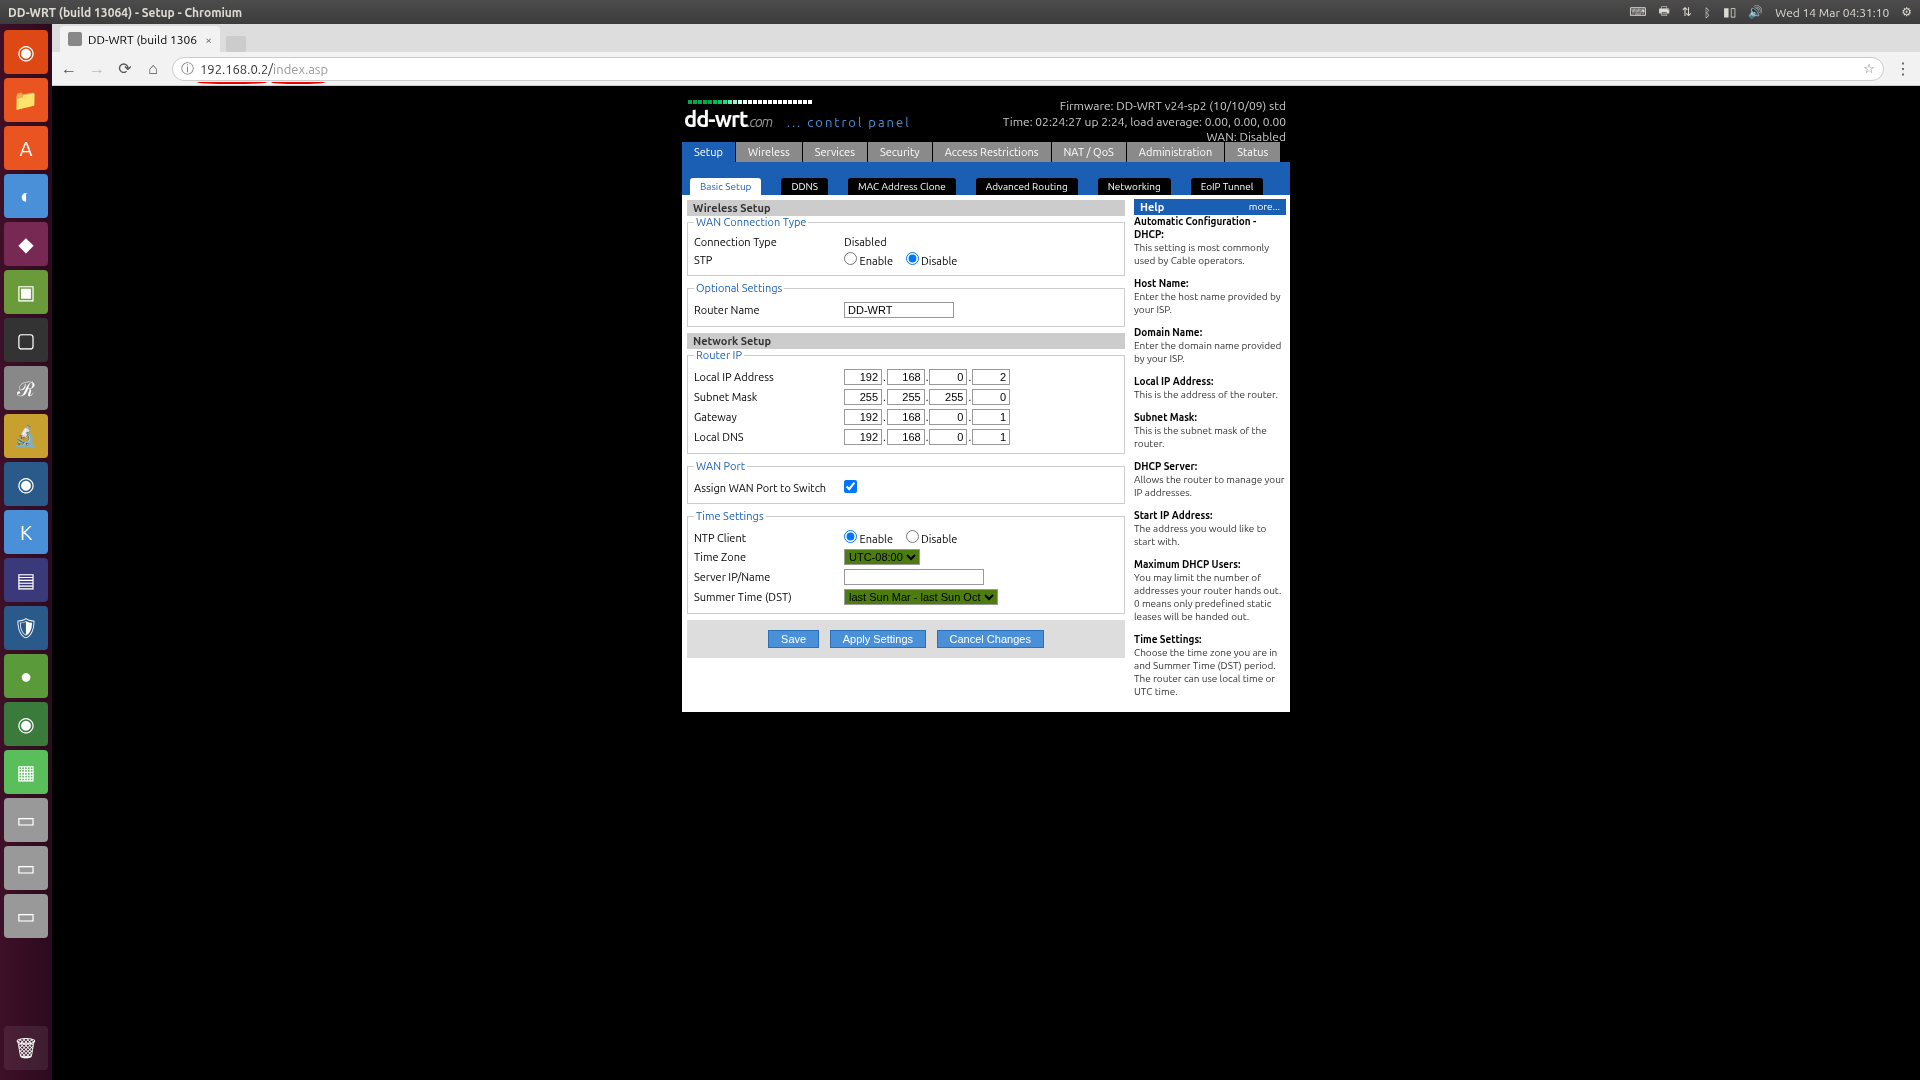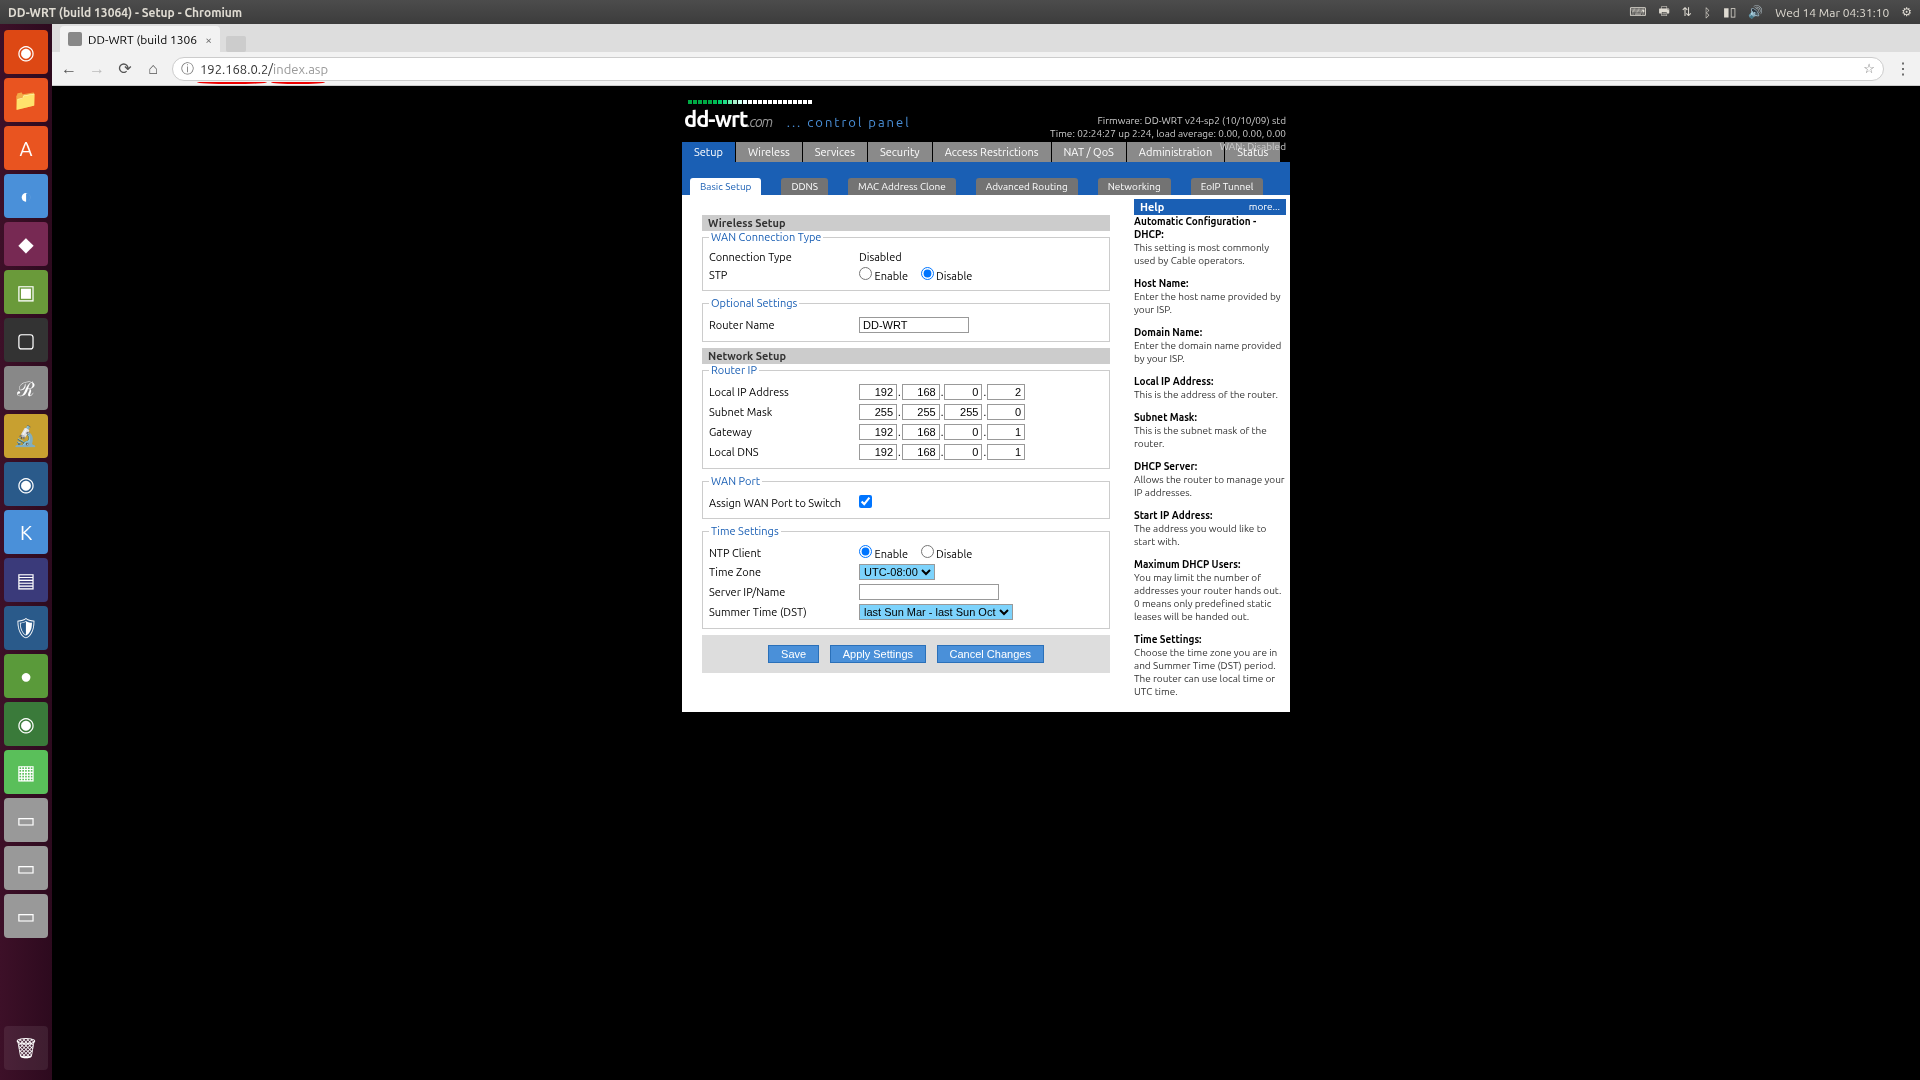--- a/index.html
+++ b/index.html
@@ -39,51 +39,51 @@
 
 
 .dd-header { background: #000; color: #fff; padding: 4px 0 0 0; position: relative; height: 48px; }
 .dd-logo { position: absolute; left: 2px; top: 4px; }
 .dd-logo .dots { display: flex; gap: 1px; margin-bottom: 2px; margin-left: 4px; height: 6px; align-items: flex-end; }
 .dd-logo .dots span { width: 4px; height: 4px; }
 .dd-logo .logotext { font-size: 22px; font-weight: bold; letter-spacing: -1px; }
 .dd-logo .logotext .dd { color: #fff; }
 .dd-logo .logotext .com { color: #999; font-size: 14px; font-weight: normal; font-style: italic; }
 .dd-logo .cp { color: #4a90d9; font-size: 13px; margin-left: 12px; letter-spacing: 2px; }
-.dd-status { position: absolute; right: 4px; top: 20px; text-align: right; font-size: 10px; color: #ccc; line-height: 1.3; }
+.dd-status { position: absolute; right: 4px; top: 4px; text-align: right; font-size: 12px; color: #ccc; line-height: 1.3; }
 
 
 .main-tabs { display: flex; background: #000; }
 .main-tab { background: #8a8a8a; color: #fff; padding: 4px 12px; font-size: 11px; cursor: pointer; border-right: 1px solid #000; }
 .main-tab.active { background: #1a5fb4; }
 
 
 .sub-tabs { background: #1a5fb4; display: flex; padding: 16px 4px 0 8px; gap: 20px; }
-.sub-tab { background: #737373; color: #fff; padding: 3px 10px; font-size: 10px; border-radius: 3px 3px 0 0; cursor: pointer; }
+.sub-tab { background: #000000; color: #fff; padding: 3px 10px; font-size: 10px; border-radius: 3px 3px 0 0; cursor: pointer; }
 .sub-tab.active { background: #fff; color: #1a5fb4; }
 
 
 .content-wrap { display: flex; background: #fff; }
-.main-col { width: 448px; padding: 20px; }
+.main-col { width: 448px; padding: 5px; }
 .help-col { width: 160px; padding: 4px; }
 
 .section-header { background: #ccc; color: #333; font-weight: bold; padding: 2px 6px; font-size: 11px; }
 .section-header.help { background: #1a5fb4; color: #fff; display: flex; }
 .section-header.help .more { margin-left: auto; font-weight: normal; font-size: 10px; }
 
 fieldset { border: 1px solid #ccc; margin-bottom: 6px; padding: 6px; }
 legend { color: #1a5fb4; font-size: 11px; font-weight: normal; padding: 0 2px; }
 .field-row { display: flex; align-items: center; padding: 2px 0; font-size: 11px; }
 .field-row .label { width: 150px; }
 .field-row .value { flex: 1; }
 .field-row input[type=text] { border: 1px solid #999; padding: 1px 3px; font-size: 11px; }
 .field-row input.ip { width: 38px; text-align: right; }
 .field-row input.name { width: 110px; }
 .field-row input.server { width: 140px; }
-.field-row select { font-size: 11px; border: 1px solid #999; background: #7dd3fc; }
+.field-row select { font-size: 11px; border: 1px solid #999; background: #4d7c0f; }
 .radio-group label { margin-right: 10px; font-size: 11px; }
 .ip-dot { margin: 0 1px; }
 
 .btn-row { background: #ddd; padding: 10px; text-align: center; }
 .btn { background: #4a90d9; color: #fff; border: 1px solid #2a70b9; padding: 2px 12px; font-size: 11px; margin: 0 4px; cursor: pointer; }
 
 .help-block { margin-bottom: 10px; font-size: 10px; line-height: 1.3; }
 .help-block b { display: block; color: #000; }
 .help-block span { color: #333; }
 </style>

